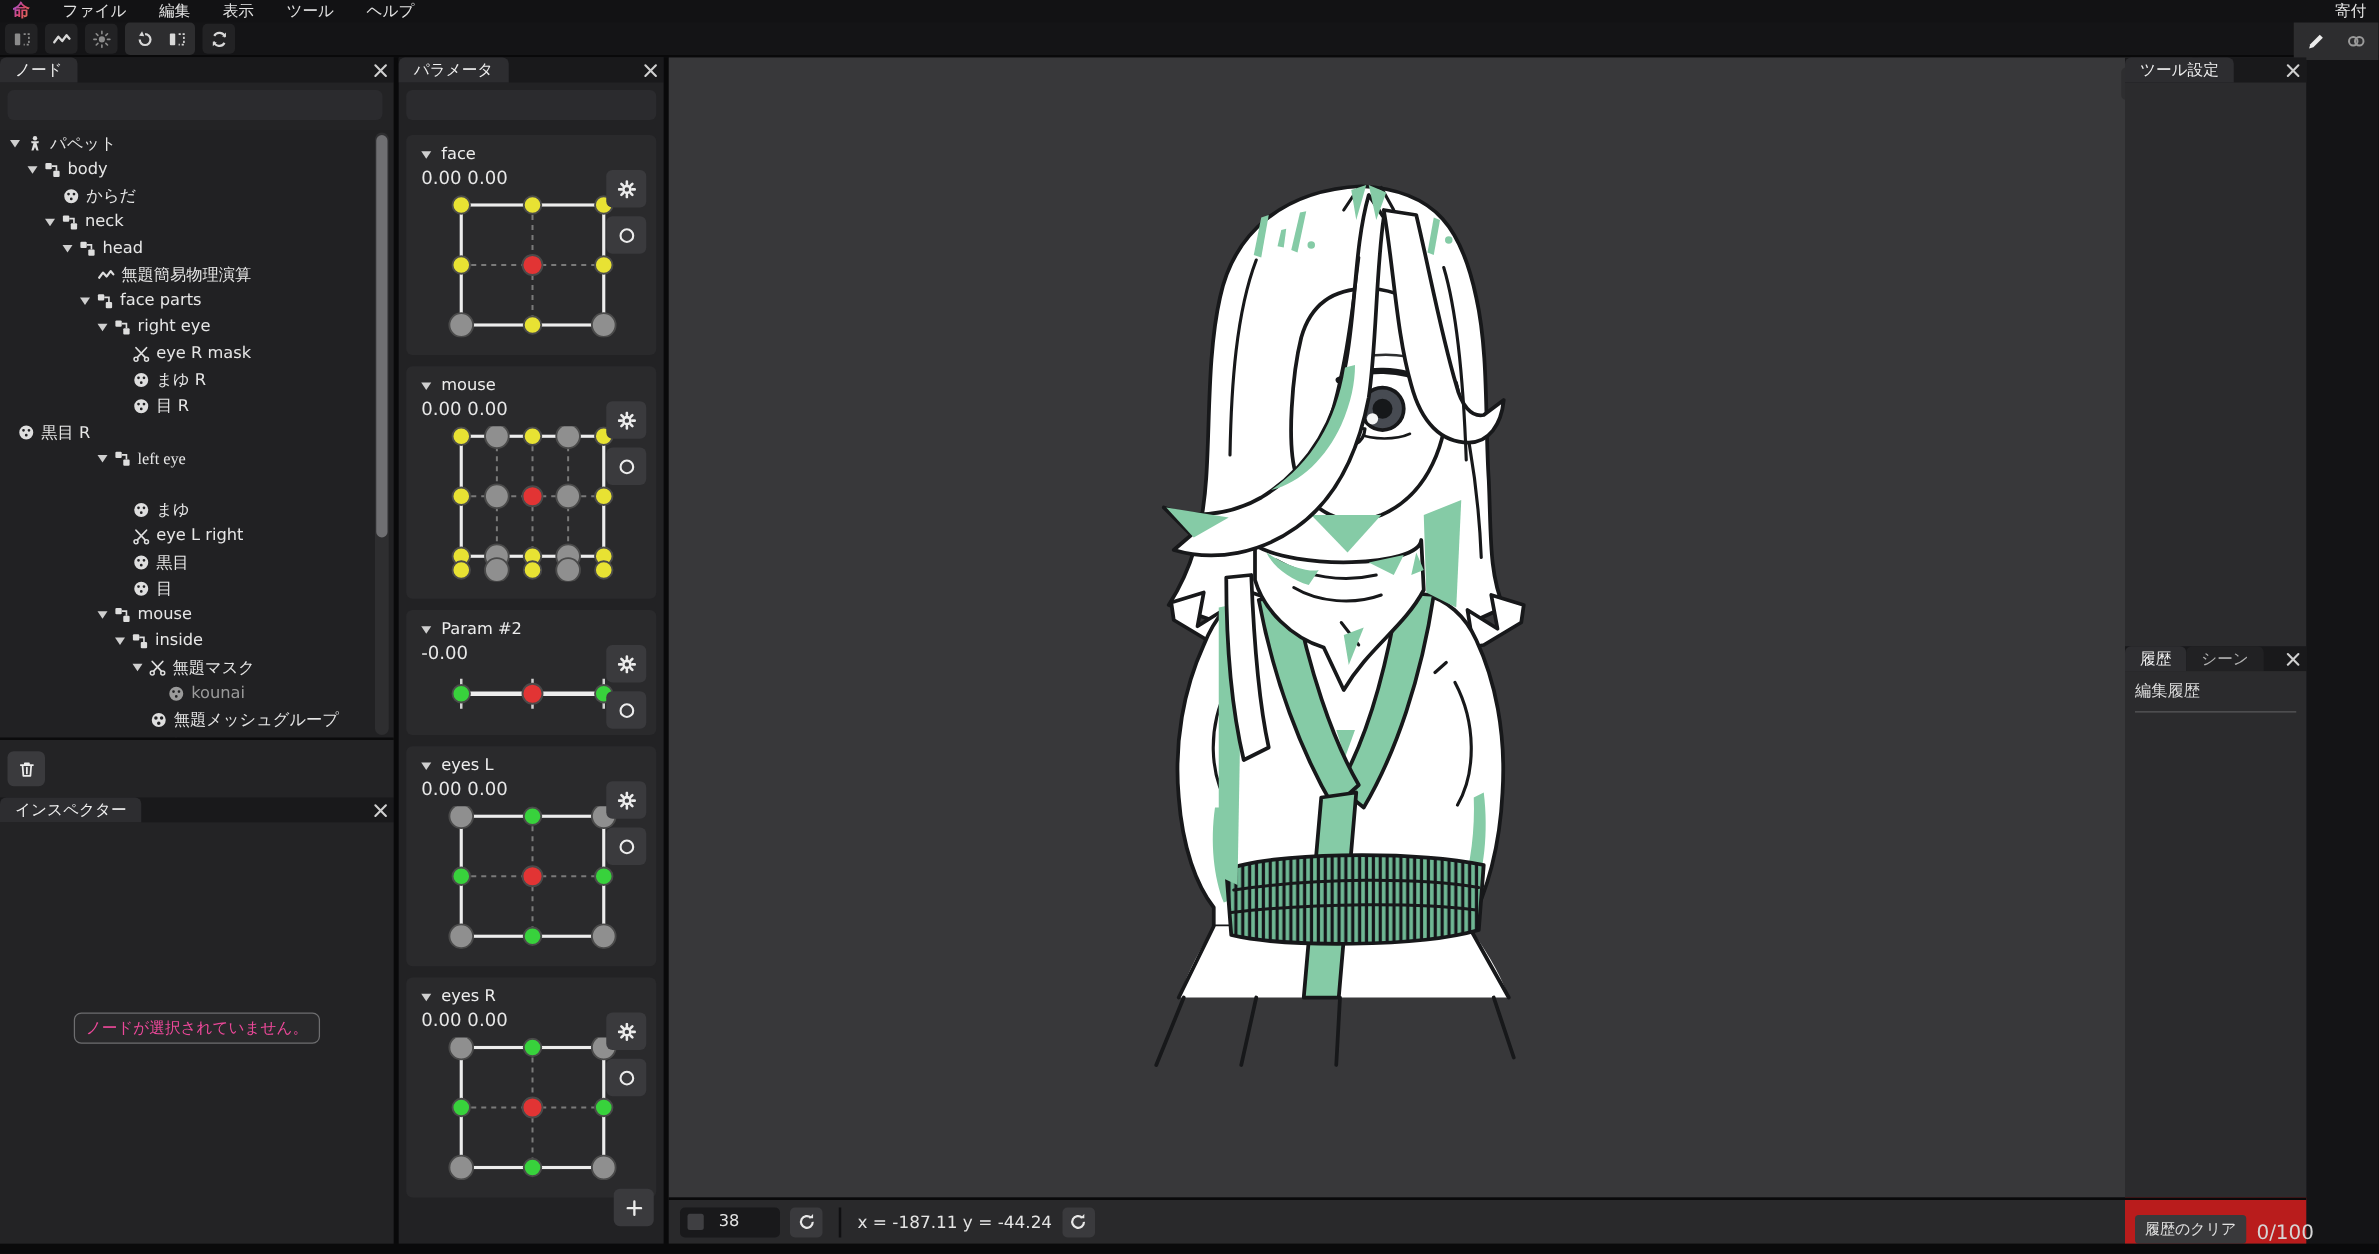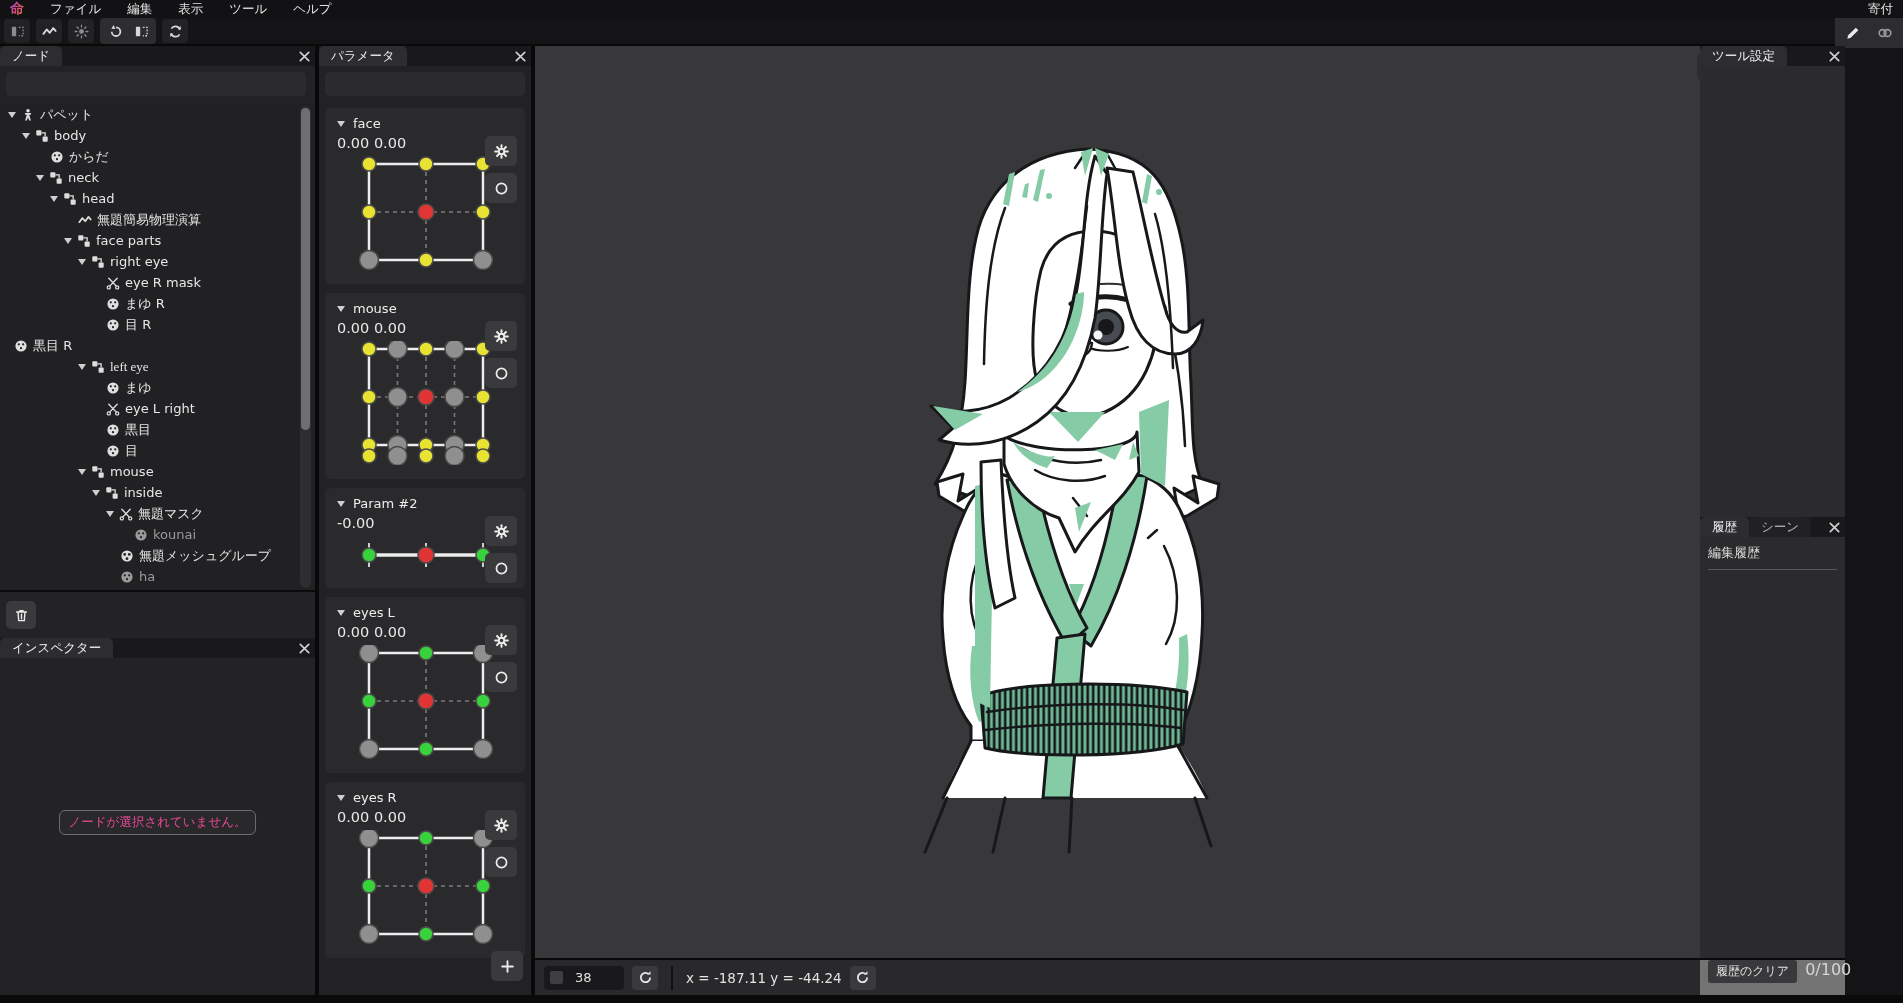--- a/index.html
+++ b/index.html
@@ -68,22 +68,22 @@
   .zoom-sq{width:13px;height:13px;background:#3f3f42;border-radius:2px}
   .zoom-num{font-size:13px;color:#e0e0e0}
   .cbtn{width:26px;height:24px;background:#3a3a3d;border-radius:4px;display:flex;align-items:center;justify-content:center;color:#e8e8e8}
   .vsep{width:2px;height:24px;background:#101012;margin:0 5px}
   .coords{font-size:13.5px;color:#e3e3e3}
   
   #right-col{position:absolute;left:1700px;top:46px;width:145px;height:949px;background:#2b2b2d}
   #hist-tabbar{position:absolute;left:0;top:471px;width:145px}
   #hist-body{position:absolute;left:0;top:491px;width:145px;height:421px;background:#2b2b2d;padding:7px 8px 0}
   #hist-sub{font-size:13px;color:#dcdcdc;padding-bottom:7px;border-bottom:1px solid #59595b}
-  #hist-bottom{position:absolute;left:0;bottom:0;width:145px;height:37px;background:#737373;border-top:2px solid #09090a;
-               display:flex;align-items:flex-start;padding:0 8px;gap:8px}
+  #hist-bottom{position:absolute;left:0;bottom:0;width:145px;height:37px;background:#b91c1c;border-top:2px solid #09090a;
+               display:flex;align-items:flex-end;padding:0 8px;gap:8px}
   #hist-clear{background:#39393b;border-radius:3px;padding:3px 8px;font-size:12px;color:#e2e2e2;white-space:nowrap}
   #hist-count{margin-left:auto;font-size:16px;color:#d5d5d5}
   #bottom-strip{position:absolute;left:0;top:995px;width:1903px;height:8px;background:#0a0a0b}
   #defs-svg{position:absolute;width:0;height:0;overflow:hidden}
 </style>
 </head>
 <body>
 
 <svg id="defs-svg" xmlns="http://www.w3.org/2000/svg" aria-hidden="true">
   <defs>
@@ -332,21 +332,21 @@
           </svg>
           <span>黒目 R</span>
         </div>
         <div class="trow" style="padding-left: 78px; font-family: Liberation Serif, serif;">
           <span class="caret"></span>
           <svg class="ic">
             <use href="#i-node"></use>
           </svg>
           <span>left eye</span>
         </div>
-        <div class="trow" style="padding-left: 92px;">
+        <div class="trow" style="padding-left: 92px; margin-top: 20px;">
           <span class="caret-sp"></span>
           <svg class="ic">
             <use href="#i-part"></use>
           </svg>
           <span>まゆ</span>
         </div>
         <div class="trow" style="padding-left: 92px;">
           <span class="caret-sp"></span>
           <svg class="ic">
             <use href="#i-mask"></use>

